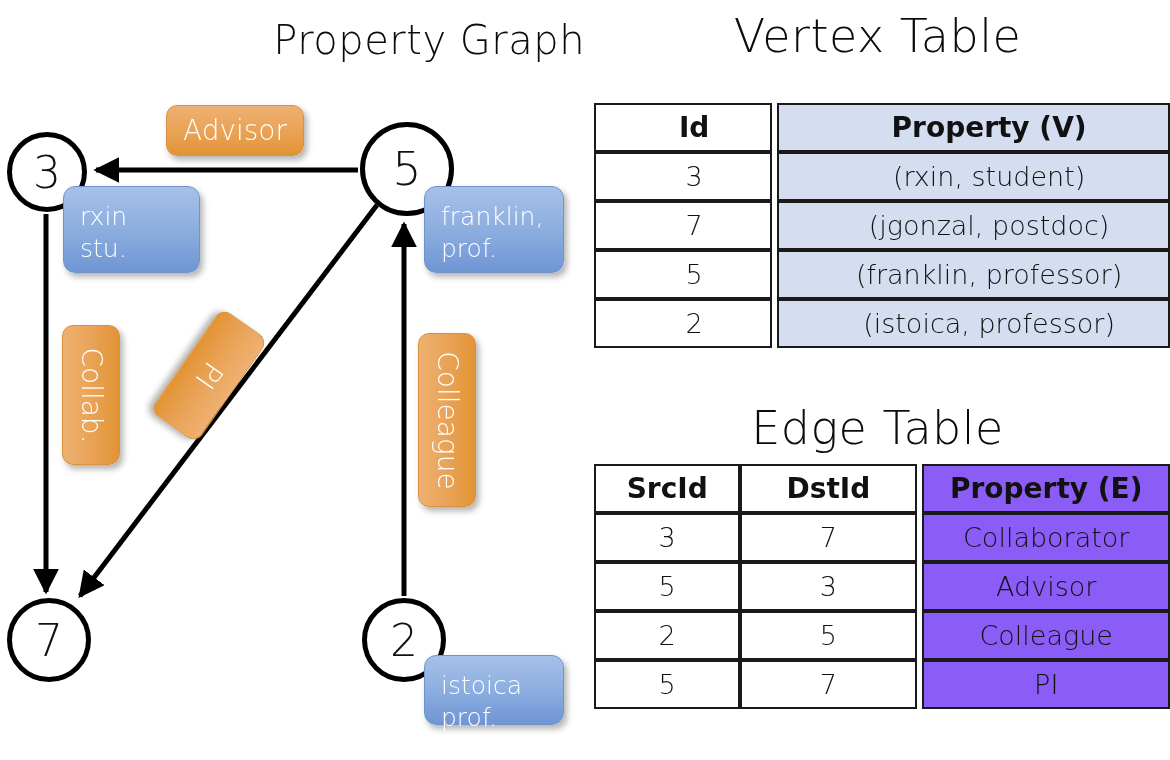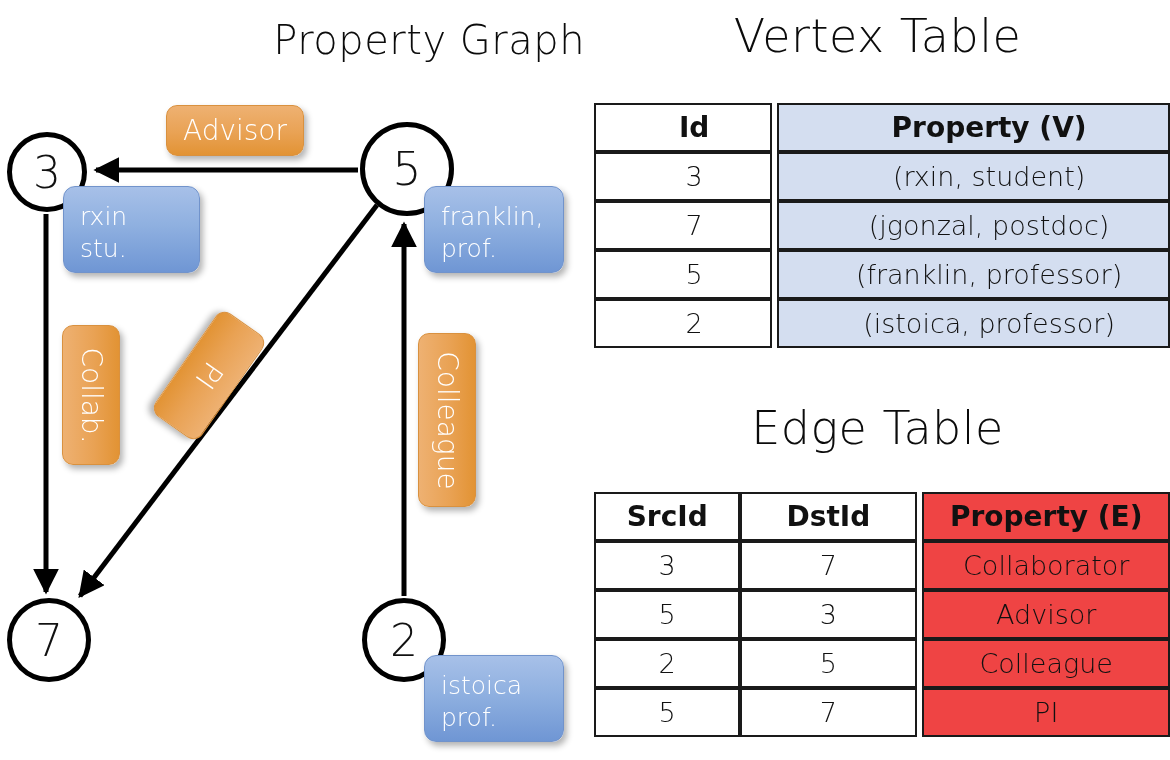--- a/index.html
+++ b/index.html
@@ -88,21 +88,21 @@
     font-weight: 300;
     font-size: 25px;
     line-height: 32px;
     padding: 14px 0 0 16px;
     box-sizing: border-box;
     z-index: 4;
   }
   #prop-3 { left: 63px;  top: 186px; width: 137px; height: 87px; }
   #prop-5 { left: 424px; top: 186px; width: 140px; height: 87px; }
   #prop-7 { left: 63px;  top: 655px; width: 140px; height: 87px; }
-  #prop-2 { left: 424px; top: 655px; width: 140px; height: 87px; }
+  #prop-2 { left: 424px; top: 655px; width: 140px; height: 70px; }
 
   
   .edge-label {
     position: absolute;
     border-radius: 11px;
     background: linear-gradient(to right, #e8a253 0%, #efb877 40%, #e79f4e 100%);
     border: 1px solid #d9913f;
     box-shadow: 3px 4px 6px rgba(0,0,0,0.30);
     color: #ffffff;
     font-family: "DejaVu Sans", sans-serif;
@@ -152,25 +152,25 @@
     height: 45px;
     white-space: nowrap;
   }
   .data-table td.hdr { font-weight: 700; font-size: 28px; }
 
   #vertex-table { left: 594px; top: 103px; }
   #vertex-table td.c-id   { width: 182px; background: #ffffff; padding-left: 22px; }
   #vertex-table td.c-gap  { width: 6px; border: none; background: #ffffff; }
   #vertex-table td.c-prop { width: 380px; background: #d4def0; padding-left: 31px; }
 
-  #edge-table { left: 594px; top: 492px; }
+  #edge-table { left: 594px; top: 464px; }
   #edge-table td.c-src  { width: 143px; background: #ffffff; }
   #edge-table td.c-dst  { width: 173px; background: #ffffff; }
   #edge-table td.c-gap  { width: 6px; border: none; background: #ffffff; }
-  #edge-table td.c-prop { width: 244px; background: #ef4444; }
+  #edge-table td.c-prop { width: 244px; background: #8b5cf6; }
 </style>
 </head>
 <body>
 
 <div id="graph-panel">
 
   <div class="title" id="title-property-graph">Property Graph</div>
 
   <svg id="graph-edges" viewBox="0 0 585 760" xmlns="http://www.w3.org/2000/svg">
     <defs>

